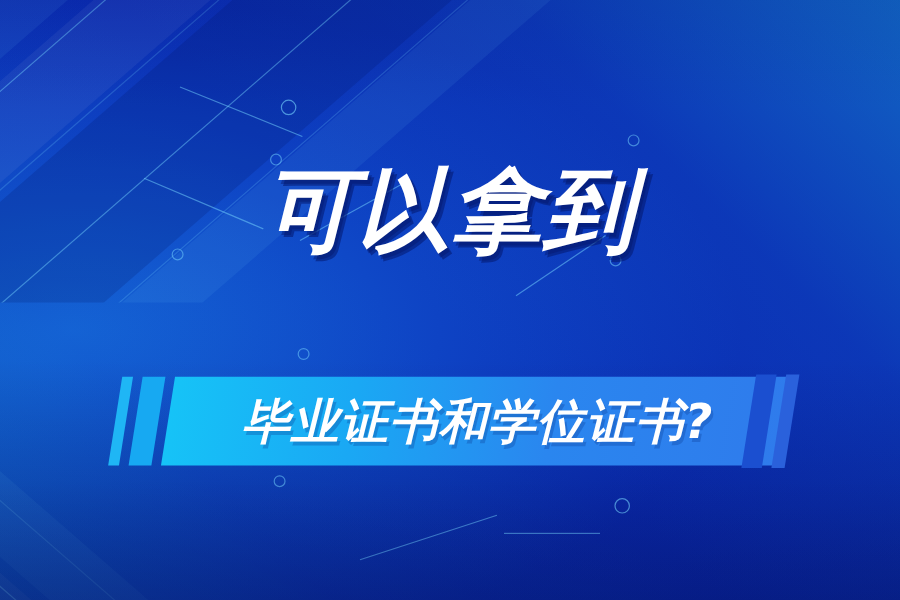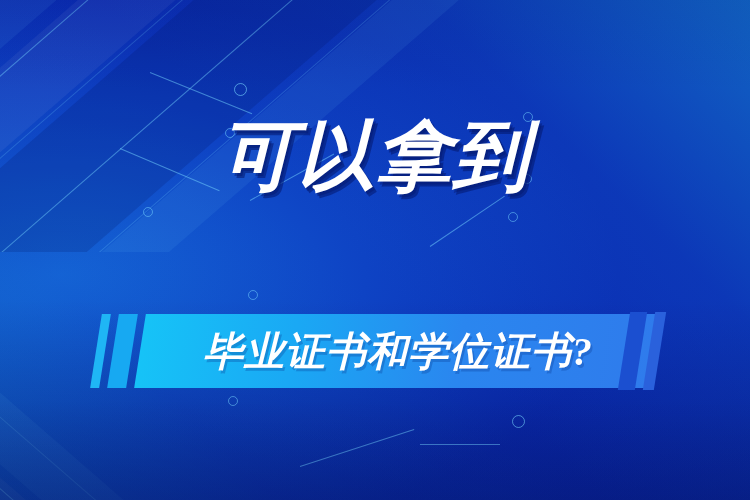--- a/index.html
+++ b/index.html
@@ -89,25 +89,25 @@
     color:#ffffff;
     font-weight:bold;
     font-style:italic;
     letter-spacing:2px;
     line-height:1.0;
     text-shadow:
       4px 5px 0 rgba(4,24,110,.55),
       2px 3px 0 rgba(4,24,110,.45);
   }
   .hl-1{font-size:76px;}
-  .hl-2{font-size:76px;margin-top:6px;}
+  .hl-2{font-size:76px;margin-top:26px;}
 
   
   .banner-wrap{
-    position:absolute;left:96px;top:314px;width:560px;height:86px;z-index:7;font-family:Liberation Serif, serif;
+    position:absolute;left:96px;top:314px;width:560px;height:86px;z-index:7;
   }
   .slash{
     position:absolute;top:0;height:74px;
     transform:skewX(-9deg);
   }
   .slash-a{left:0;width:9px;background:#1fb6f5;}
   .slash-b{left:17px;width:19px;background:#17a9f2;}
 
   .banner{
     position:absolute;left:44px;top:0;width:516px;height:74px;

